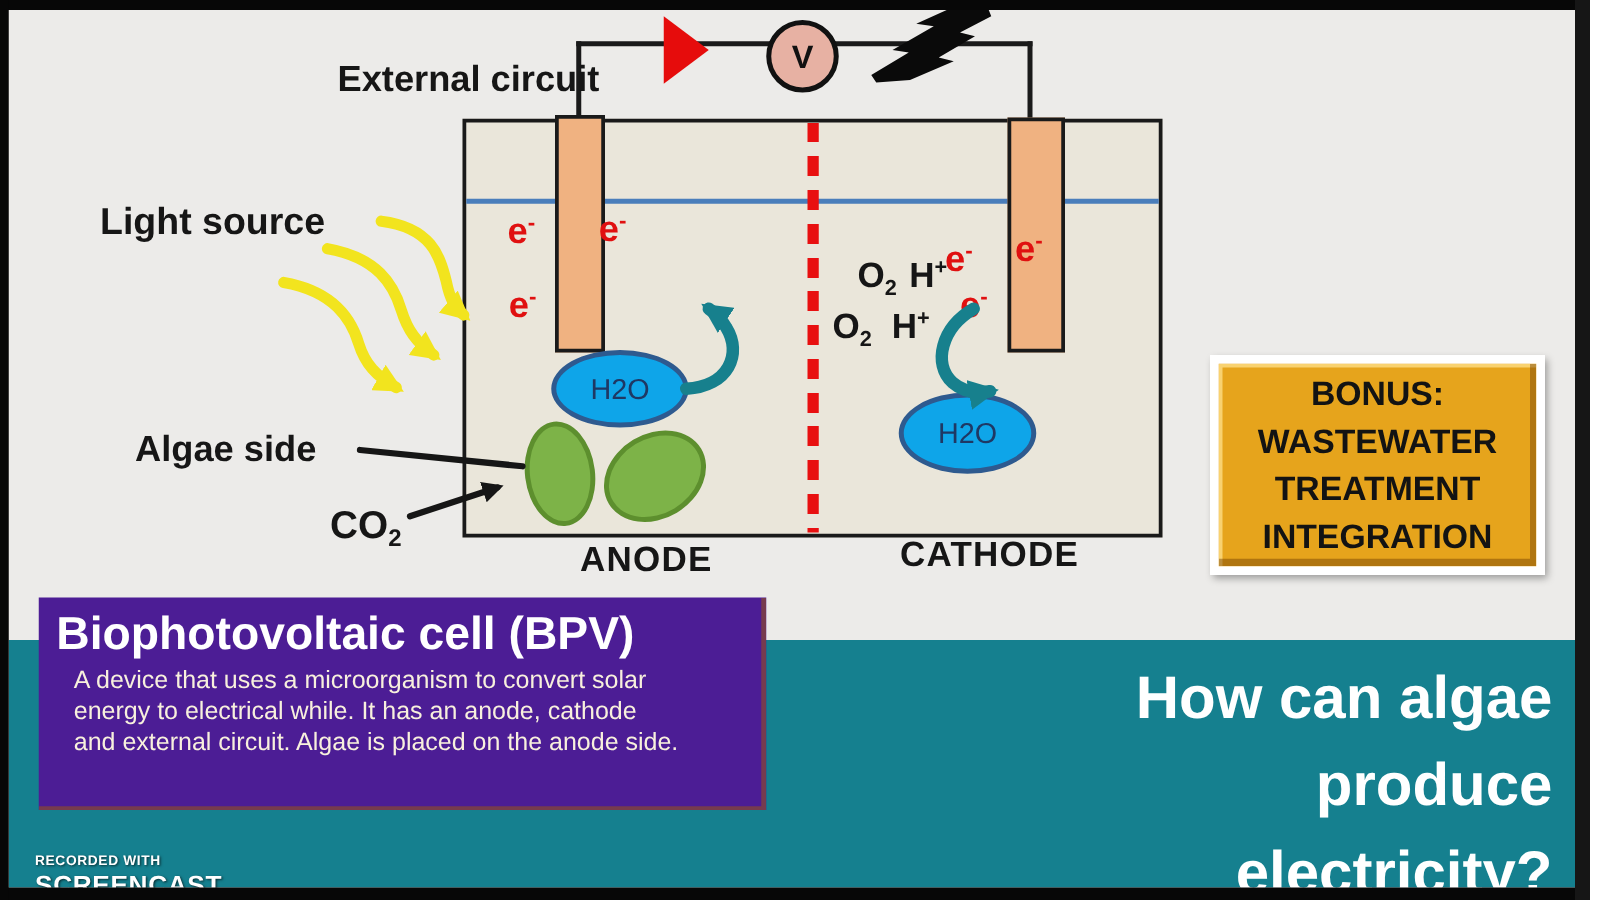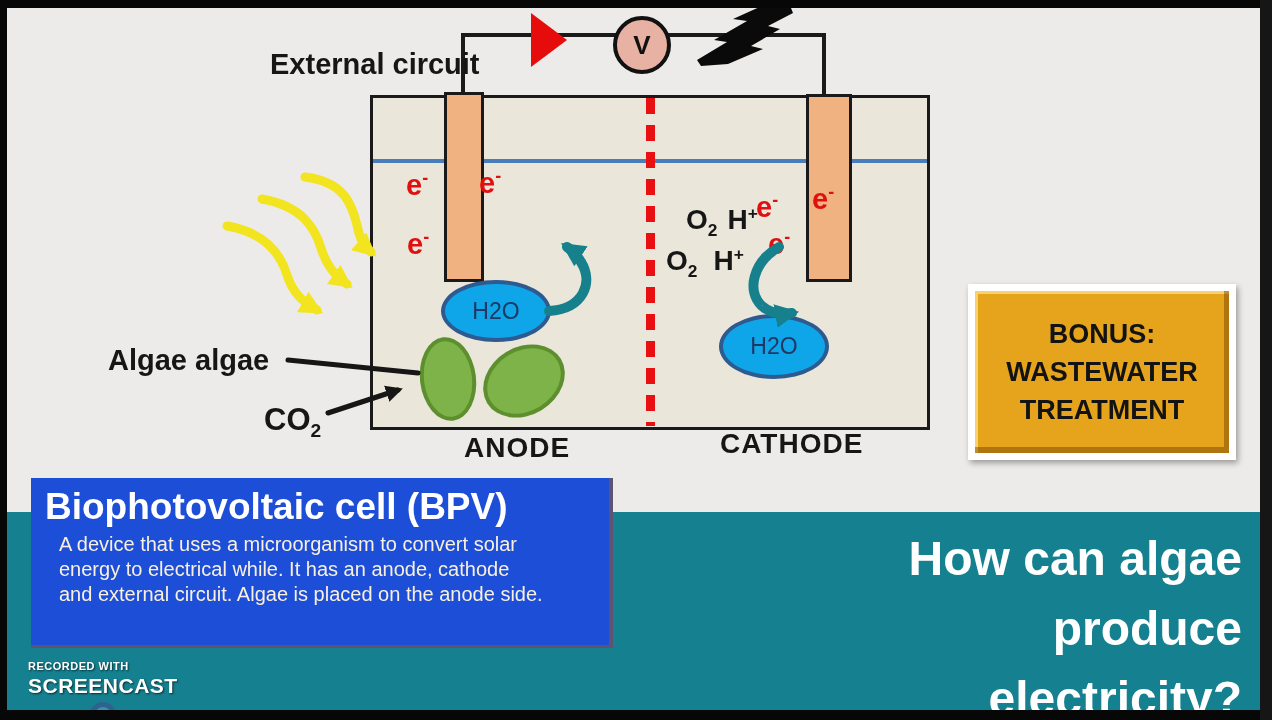--- a/index.html
+++ b/index.html
@@ -53,36 +53,36 @@
   .algae.a2{left:481px;top:347px;width:78px;height:60px;transform:rotate(-31deg);}
   .overlay-svg{position:absolute;left:0;top:0;width:1280px;height:720px;z-index:8;pointer-events:none;}
   
   .bonus{position:absolute;left:968px;top:284px;width:268px;height:176px;background:#ffffff;z-index:9;
     box-shadow:2px 3px 6px rgba(0,0,0,.35);padding:0;}
   .bonus-inner{position:absolute;left:7px;top:7px;right:7px;bottom:7px;background:#e6a41c;
     box-shadow:inset -5px -6px 0 rgba(110,60,0,.45),inset 3px 3px 0 rgba(255,225,140,.75);
     display:flex;flex-direction:column;align-items:center;justify-content:center;}
   .bonus-line{color:#131313;font-weight:bold;font-size:27px;line-height:38px;white-space:nowrap;}
   
-  .bpv{position:absolute;left:31px;top:478px;width:582px;height:170px;background:#1d4ed8;z-index:9;
+  .bpv{position:absolute;left:31px;top:478px;width:582px;height:170px;background:#4c1d95;z-index:9;
     box-shadow:inset -4px -3px 0 rgba(160,90,10,.5);}
   .bpv-title{color:#ffffff;font-weight:bold;font-size:37px;padding:8px 0 4px 14px;white-space:nowrap;}
   .bpv-body{color:#f8f0dd;font-size:20px;line-height:25px;padding-left:28px;}
   .bpv-body div{white-space:nowrap;}
   
   .question{position:absolute;right:38px;top:524px;text-align:right;color:#ffffff;font-weight:bold;
     font-size:48px;line-height:70px;z-index:5;white-space:nowrap;}
   
   .note{position:absolute;left:35px;top:662px;width:600px;text-align:center;color:#ddf0f4;
     font-size:21px;line-height:27px;z-index:4;}
   .note div{white-space:nowrap;}
   
   .watermark{position:absolute;left:28px;top:660px;z-index:30;color:#ffffff;
     text-shadow:1px 1px 2px rgba(0,0,0,.65);}
-  .wm-top{font-size:11px;font-weight:bold;letter-spacing:.5px;}
+  .wm-top{font-size:11px;font-weight:bold;letter-spacing:.5px;margin-top:23px;}
   .wm-row{display:flex;align-items:center;gap:4px;margin-top:2px;flex-direction:column;}
   .wm-brand{font-size:21px;font-weight:bold;letter-spacing:.5px;}
   .wm-logo{width:26px;height:26px;border-radius:50%;border:5px solid #2e6290;background:rgba(170,205,235,.25);
     box-sizing:border-box;position:relative;}
   .wm-logo-dot{position:absolute;left:5px;top:5px;width:6px;height:6px;border-radius:50%;background:#5e97c8;}
 </style>
 </head>
 <body>
 
 <div class="screen">
@@ -138,21 +138,22 @@
     <g stroke="#161616" stroke-width="5" stroke-linecap="round">
       <line x1="288" y1="360" x2="418" y2="373"></line>
     </g>
     <g stroke="#161616" stroke-width="5" stroke-linecap="round" fill="none">
       <path d="M328,413 L398,390" marker-end="url(#bhead)"></path>
     </g>
     <path fill="#0a0a0a" d="M697,60 L727,42 L714,40 L747,21 L733,19 L764,5 L789,3 L793,13 L768,26 L780,29 L751,46 L763,49 L728,64 L701,66 Z"></path>
   </svg>
 
   <div class="lbl lbl-external">External circuit</div>
-  <div class="lbl lbl-algae">Algae algae</div>
+  <div class="lbl lbl-light">Light source</div>
+  <div class="lbl lbl-algae">Algae side</div>
   <div class="lbl lbl-co2">
     <span>CO</span><sub class="mol" style="position:static;font-size:.62em;">2</sub>
   </div>
   <div class="lbl lbl-anode">ANODE</div>
   <div class="lbl lbl-cathode">CATHODE</div>
 
   <span class="e-label" style="left:406px;top:168px;"><span>e</span><sup>-</sup></span>
   <span class="e-label" style="left:479px;top:166px;"><span>e</span><sup>-</sup></span>
   <span class="e-label" style="left:407px;top:227px;"><span>e</span><sup>-</sup></span>
   <span class="e-label" style="left:756px;top:190px;"><span>e</span><sup>-</sup></span>
@@ -164,20 +165,21 @@
   </div>
   <div class="mol" style="left:666px;top:244px;">
     <span>O</span><sub>2</sub><span class="gap" style="width:16px;"></span><span>H</span><sup>+</sup>
   </div>
 
   <div class="bonus">
     <div class="bonus-inner">
       <div class="bonus-line">BONUS:</div>
       <div class="bonus-line">WASTEWATER</div>
       <div class="bonus-line">TREATMENT</div>
+      <div class="bonus-line">INTEGRATION</div>
     </div>
   </div>
 
   <div class="bpv">
     <div class="bpv-title">Biophotovoltaic cell (BPV)</div>
     <div class="bpv-body">
       <div>A device that uses a microorganism to convert solar</div>
       <div>energy to electrical while. It has an anode, cathode</div>
       <div>and external circuit. Algae is placed on the anode side.</div>
     </div>

